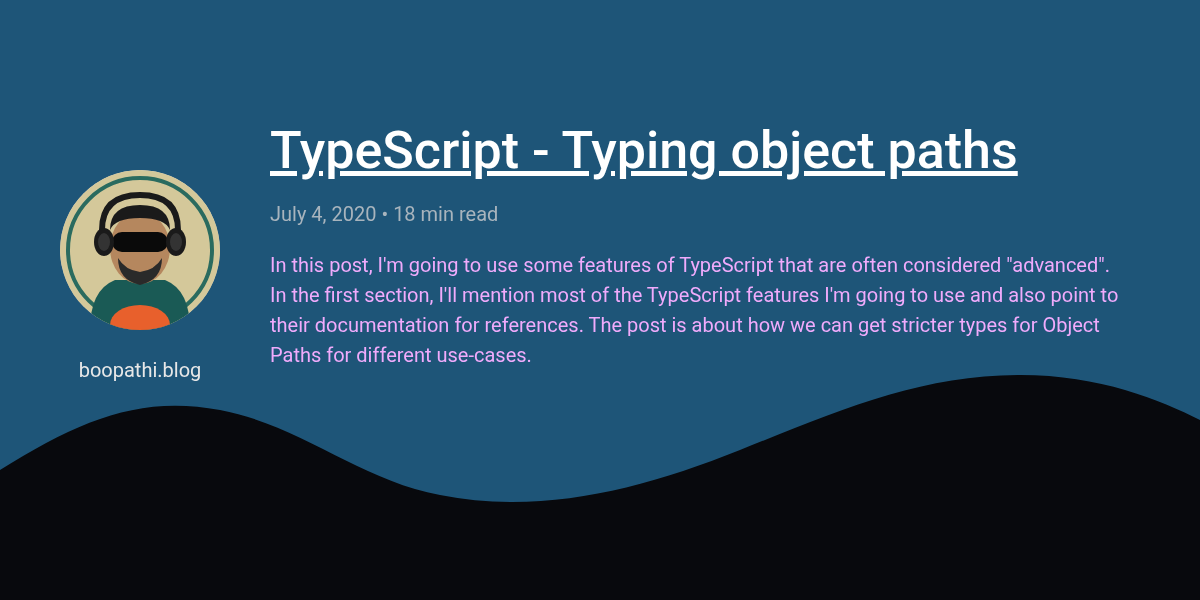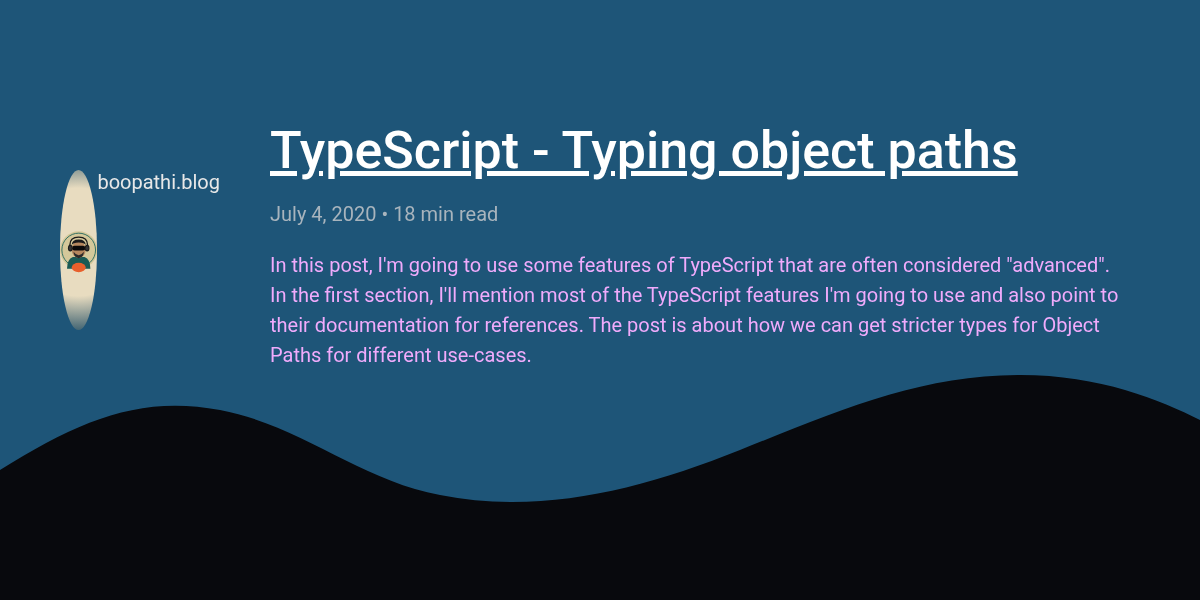--- a/index.html
+++ b/index.html
@@ -25,20 +25,22 @@
     }
     .content {
       position: relative;
       z-index: 1;
       display: flex;
       padding: 120px 60px 0 60px;
       gap: 50px;
     }
     .left-col {
       display: flex;
+      flex-direction: column;
+      align-items: center;
       width: 160px;
       padding-top: 50px;
       flex-shrink: 0;
     }
     .avatar {
       width: 160px;
       height: 160px;
       border-radius: 50%;
       background: radial-gradient(circle at 50% 45%, #e8dcc0 0%, #e8dcc0 60%, #3a5f6f 100%);
       position: relative;

